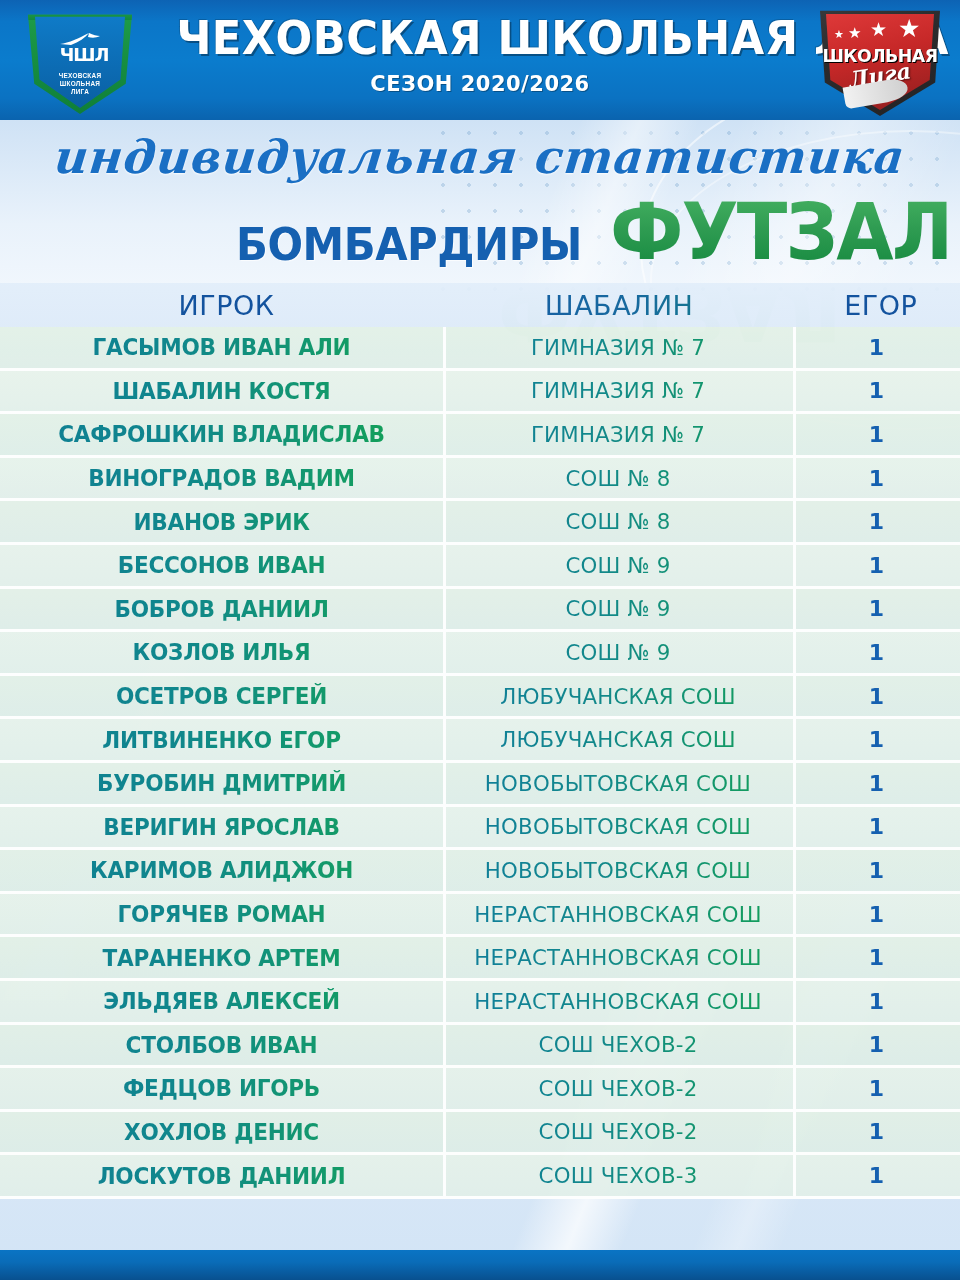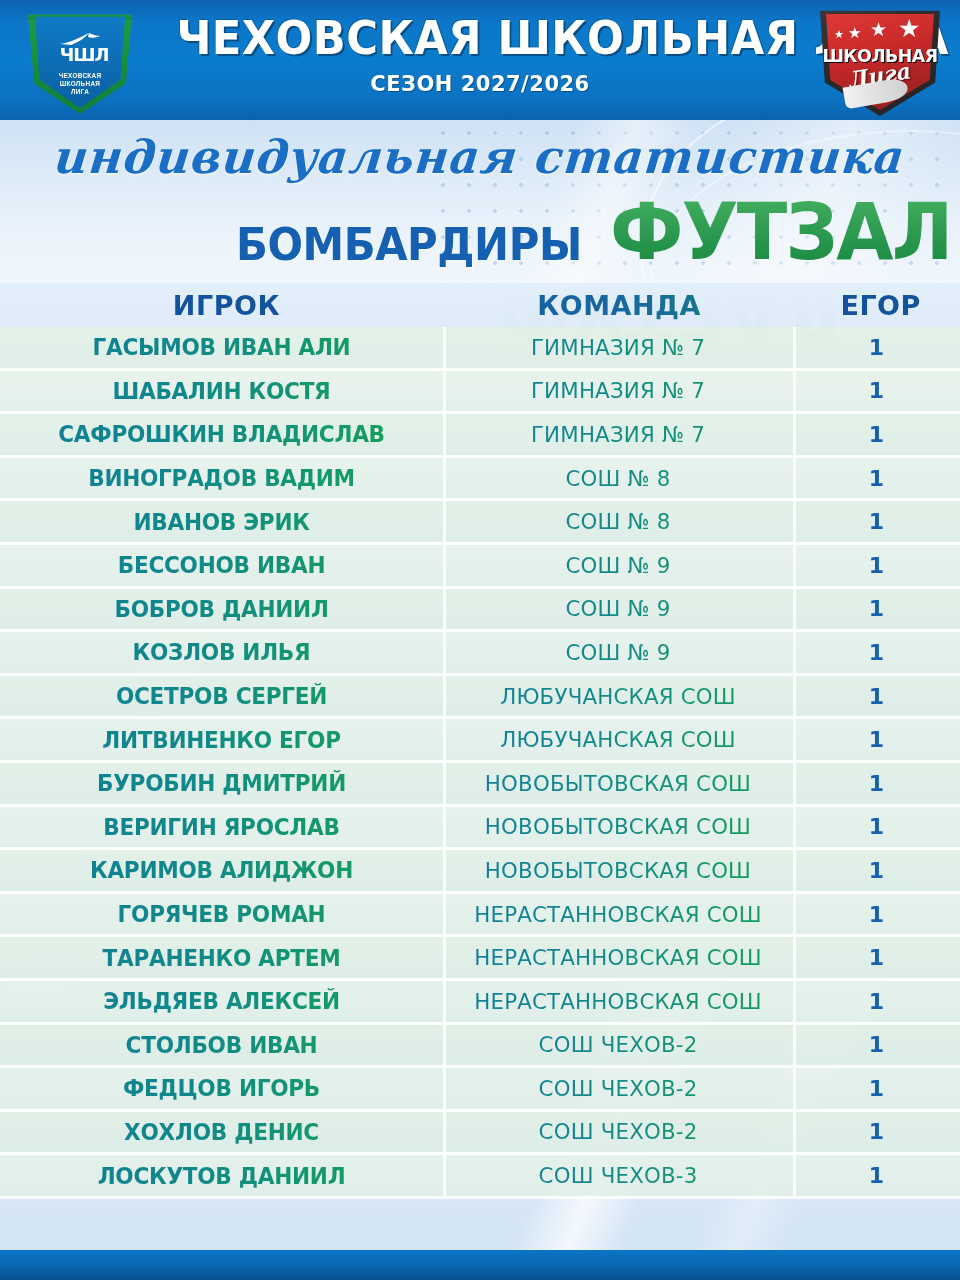--- a/index.html
+++ b/index.html
@@ -232,21 +232,21 @@
     position:absolute; left:0; top:283px; width:960px;
   }
   .thead {
     display:flex;
     height:44px;
     align-items:center;
     background:linear-gradient(180deg, rgba(226,238,250,.95), rgba(219,233,248,.85));
   }
   .thead .cell {
     font-family:"DejaVu Sans", sans-serif;
-    font-weight:700;
+    font-weight:400;
     font-size:27px;
     letter-spacing:0.5px;
     text-align:center;
     color:#13539e;
     margin-left:16px;
   }
   .thead .c-team {
     background:linear-gradient(90deg,#1559a6 0%,#176a9e 55%,#12857f 100%);
     -webkit-background-clip:text; background-clip:text;
     color:transparent; -webkit-text-fill-color:transparent;
@@ -329,21 +329,21 @@
       <div class="chsl">ЧШЛ</div>
       <div class="chsl-sub">
         <div>ЧЕХОВСКАЯ</div>
         <div>ШКОЛЬНАЯ</div>
         <div>ЛИГА</div>
       </div>
     </div>
 
     <div class="header-titles">
       <div class="league-title">ЧЕХОВСКАЯ ШКОЛЬНАЯ ЛИГА</div>
-      <div class="season-title">СЕЗОН 2027/2026</div>
+      <div class="season-title">СЕЗОН 2020/2026</div>
     </div>
 
     <div class="logo-right">
       <div class="rshield"></div>
       <div class="rshield-in"></div>
       <div class="rstars">
         <span class="rstar" style="left:2px;  top:13px; font-size:11px;">★</span>
         <span class="rstar" style="left:16px; top:9px;  font-size:15px;">★</span>
         <span class="rstar" style="left:38px; top:4px;  font-size:19px;">★</span>
         <span class="rstar" style="left:66px; top:0px;  font-size:25px;">★</span>
@@ -371,21 +371,21 @@
     <span class="t-bomb spacer-bomb">БОМБАРДИРЫ</span><span class="t-futsal">ФУТЗАЛ</span>
   </div>
 
   <div class="main-title-wrap">
     <span class="t-bomb">БОМБАРДИРЫ</span><span class="t-futsal">ФУТЗАЛ</span>
   </div>
 
   <div class="table">
     <div class="thead">
       <div class="cell c-player">ИГРОК</div>
-      <div class="cell c-team">КОМАНДА</div>
+      <div class="cell c-team">ШАБАЛИН</div>
       <div class="cell c-goals">ЕГОР</div>
     </div>
     <div id="tbody">
         <div class="row">
           <div class="cell-player">ГАСЫМОВ ИВАН АЛИ</div>
           <div class="cell-team">ГИМНАЗИЯ № 7</div>
           <div class="cell-goals">1</div>
           <div class="div1"></div>
           <div class="div2"></div>
         </div>

